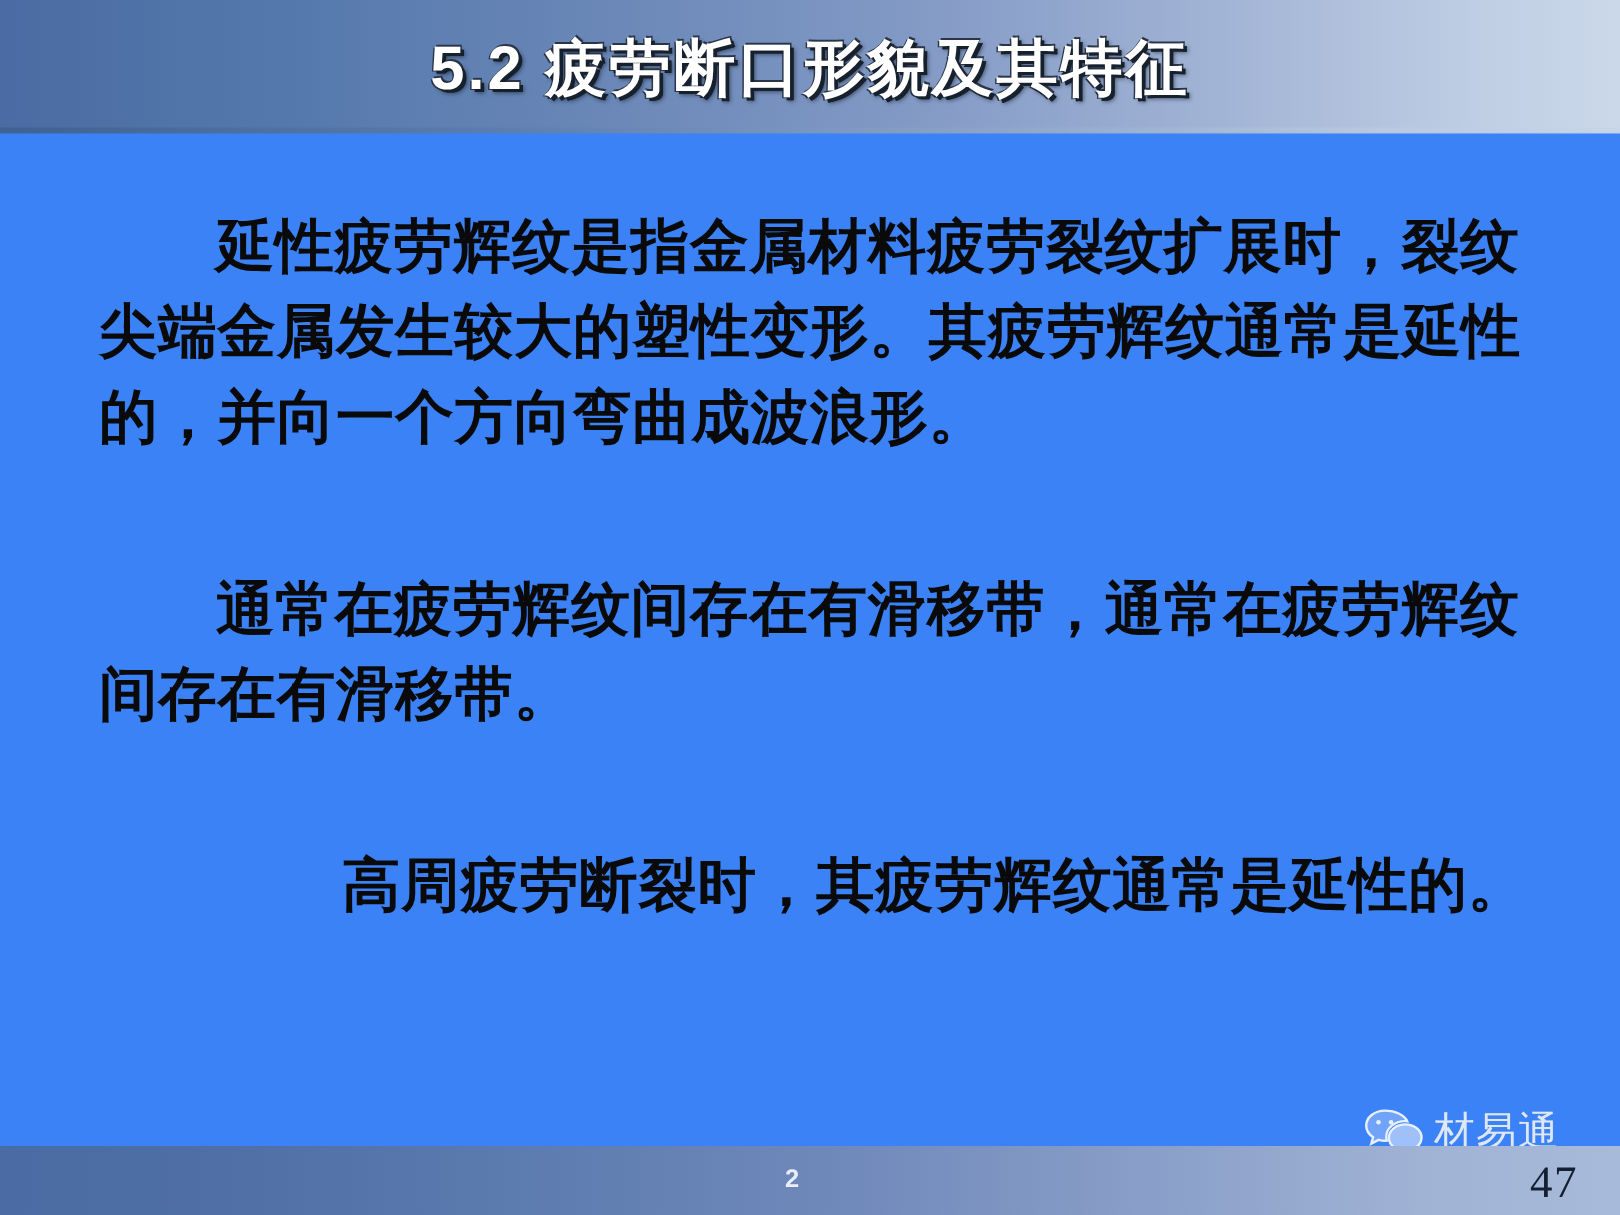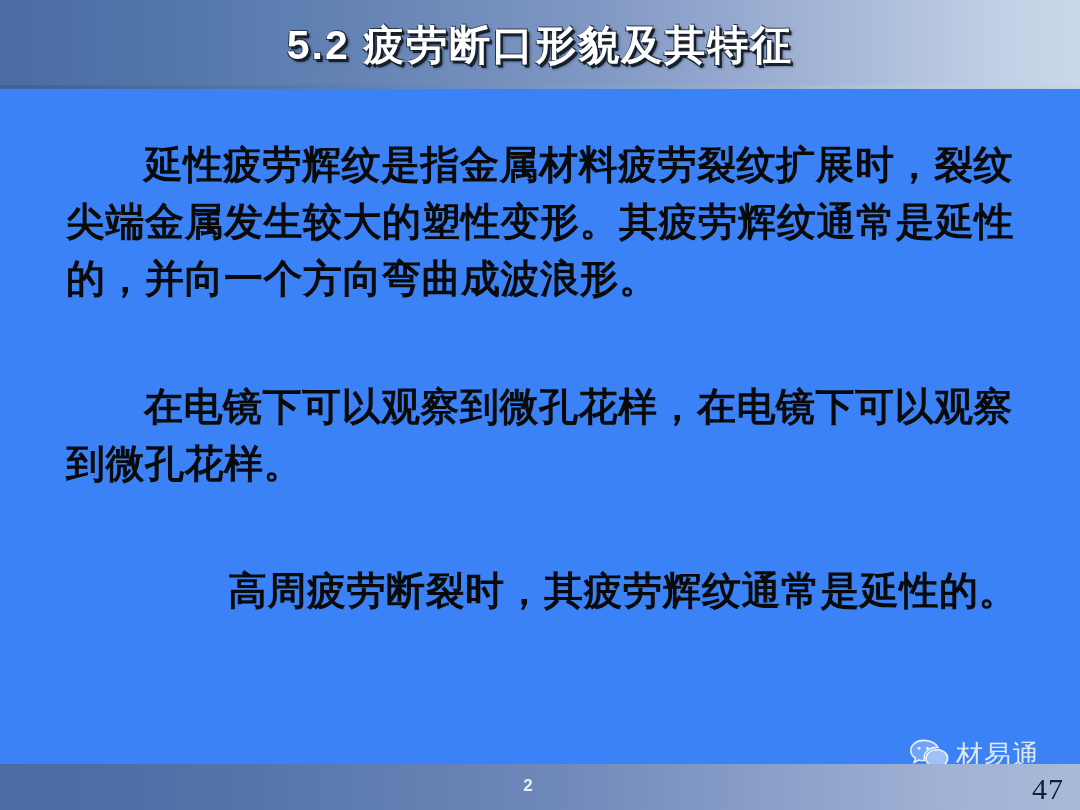--- a/index.html
+++ b/index.html
@@ -151,39 +151,39 @@
     font-size: 17px;
     font-weight: bold;
     color: #e9eef7;
     font-family: "Liberation Sans", sans-serif;
   }
   .footer-page-right {
     position: absolute;
     left: 1008px;
     top: 772px;
     width: 56px;
-    text-align: right;
+    text-align: center;
     font-size: 30px;
     color: #141f33;
     font-family: "Liberation Serif", serif;
     letter-spacing: 1px;
   }
 </style>
 </head>
 <body>
 
 <div class="slide">
 
   <div class="header-band"></div>
   <div class="header-underline"></div>
   <div class="header-title">5.2  疲劳断口形貌及其特征</div>
 
   <div class="body-area">
     <div class="para p1">延性疲劳辉纹是指金属材料疲劳裂纹扩展时，裂纹尖端金属发生较大的塑性变形。其疲劳辉纹通常是延性的，并向一个方向弯曲成波浪形。</div>
-    <div class="para p2">在电镜下可以观察到微孔花样，在电镜下可以观察到微孔花样。</div>
+    <div class="para p2">通常在疲劳辉纹间存在有滑移带，通常在疲劳辉纹间存在有滑移带。</div>
     <div class="para p3">高周疲劳断裂时，其疲劳辉纹通常是延性的。</div>
   </div>
 
   <div class="watermark">
     <span class="wechat-icon">
       <svg width="42" height="34" viewBox="0 0 42 34" aria-hidden="true">
         <g fill="none">
           <path d="M15.2 2.4C8.3 2.4 2.8 6.9 2.8 12.4c0 3.1 1.8 5.9 4.6 7.8L6.2 24.4l4.9-2.5c1.3.4 2.7.6 4.1.6.5 0 1 0 1.4-.1-.3-.9-.4-1.8-.4-2.7 0-5.7 5.6-10.3 12.5-10.3.5 0 .9 0 1.4.1C28.6 5.7 22.5 2.4 15.2 2.4z" stroke="rgba(255,255,255,0.95)" stroke-width="1.6" fill="rgba(255,255,255,0.30)"></path>
           <circle cx="11" cy="10.2" r="1.5" fill="rgba(255,255,255,0.95)"></circle>
           <circle cx="19.4" cy="10.2" r="1.5" fill="rgba(255,255,255,0.95)"></circle>

